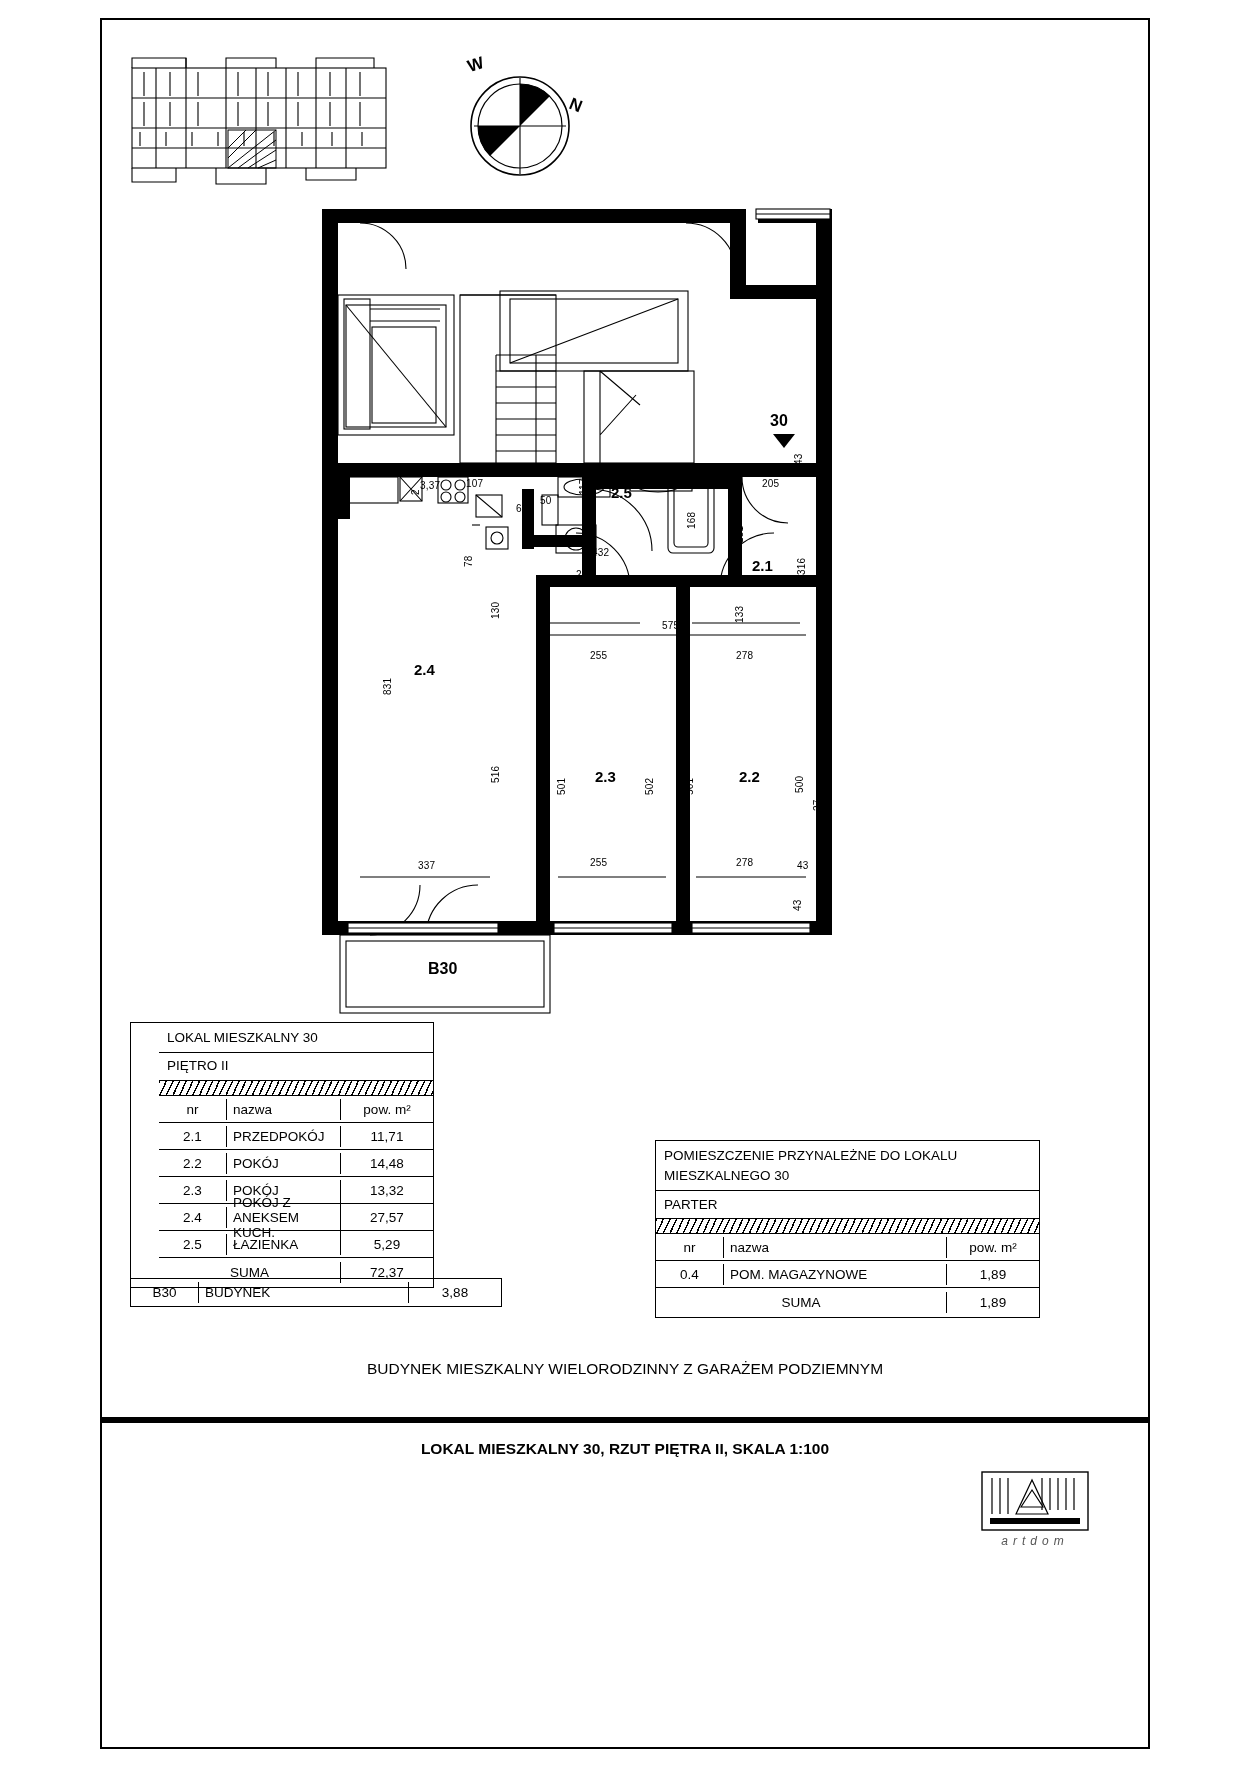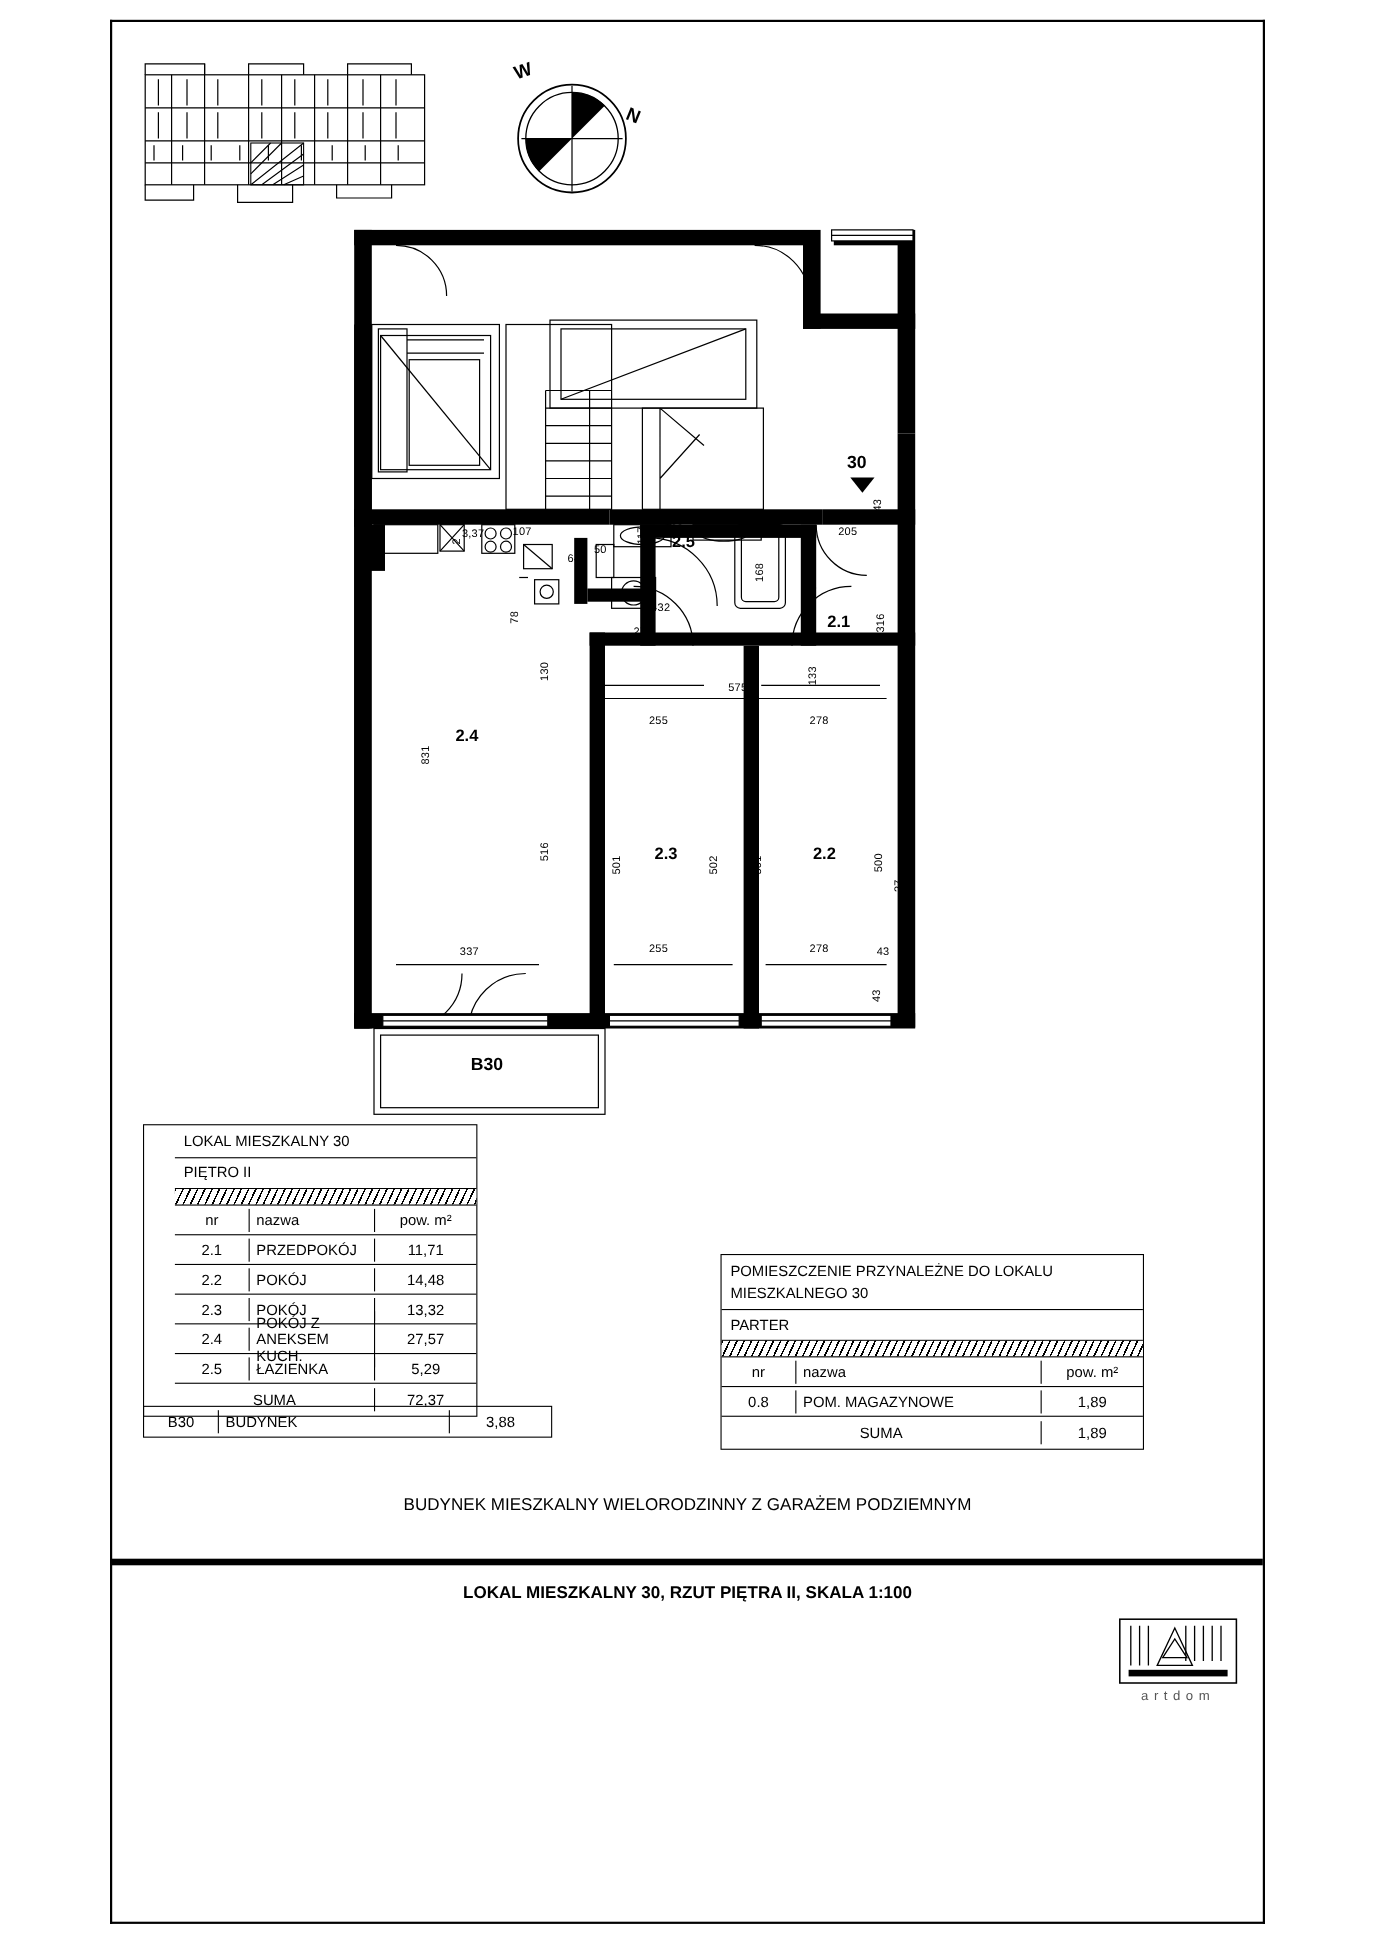--- a/index.html
+++ b/index.html
@@ -48,21 +48,21 @@
   .tbl-balcony .row{height:27px;align-items:center;}
   .tbl-balcony .c-nr{width:68px;}
   .tbl-balcony .c-area{width:92px;}
 
   
   .cap1{position:absolute;left:150px;top:1358px;width:950px;text-align:center;font-weight:normal;font-size:15.5px;line-height:21px;}
   .rule{position:absolute;left:101px;top:1417px;width:1047px;height:6px;background:#000;}
   .cap2{position:absolute;left:150px;top:1440px;width:950px;text-align:center;font-weight:bold;font-size:15.5px;}
 
   
-  .logo{position:absolute;left:1016px;top:1470px;width:110px;height:80px;}
+  .logo{position:absolute;left:980px;top:1470px;width:110px;height:80px;font-style:italic;}
   .logo .word{position:absolute;left:0;top:64px;width:110px;text-align:center;font-size:12px;letter-spacing:5px;color:#555;}
 
   
   .marker30{position:absolute;left:770px;top:412px;font-weight:bold;font-size:16px;}
   .marker30 .tri{position:absolute;left:3px;top:22px;width:0;height:0;border-left:11px solid transparent;border-right:11px solid transparent;border-top:14px solid #000;}
 </style>
 </head>
 <body>
 
 <div class="sheet">
@@ -322,21 +322,21 @@
     <div class="row" style="height:28px;align-items:center;">
       <div class="cell title">PARTER</div>
     </div>
     <div class="row hatch"></div>
     <div class="row" style="height:27px;align-items:center;">
       <div class="cell c-nr">nr</div>
       <div class="cell c-name">nazwa</div>
       <div class="cell c-area">pow. m²</div>
     </div>
     <div class="row" style="height:27px;align-items:center;">
-      <div class="cell c-nr">0.8</div>
+      <div class="cell c-nr">0.4</div>
       <div class="cell c-name">POM. MAGAZYNOWE</div>
       <div class="cell c-area">1,89</div>
     </div>
     <div class="row suma" style="height:29px;align-items:center;">
       <div class="cell c-left">SUMA</div>
       <div class="cell c-area">1,89</div>
     </div>
   </div>
 
   <div class="cap1">

